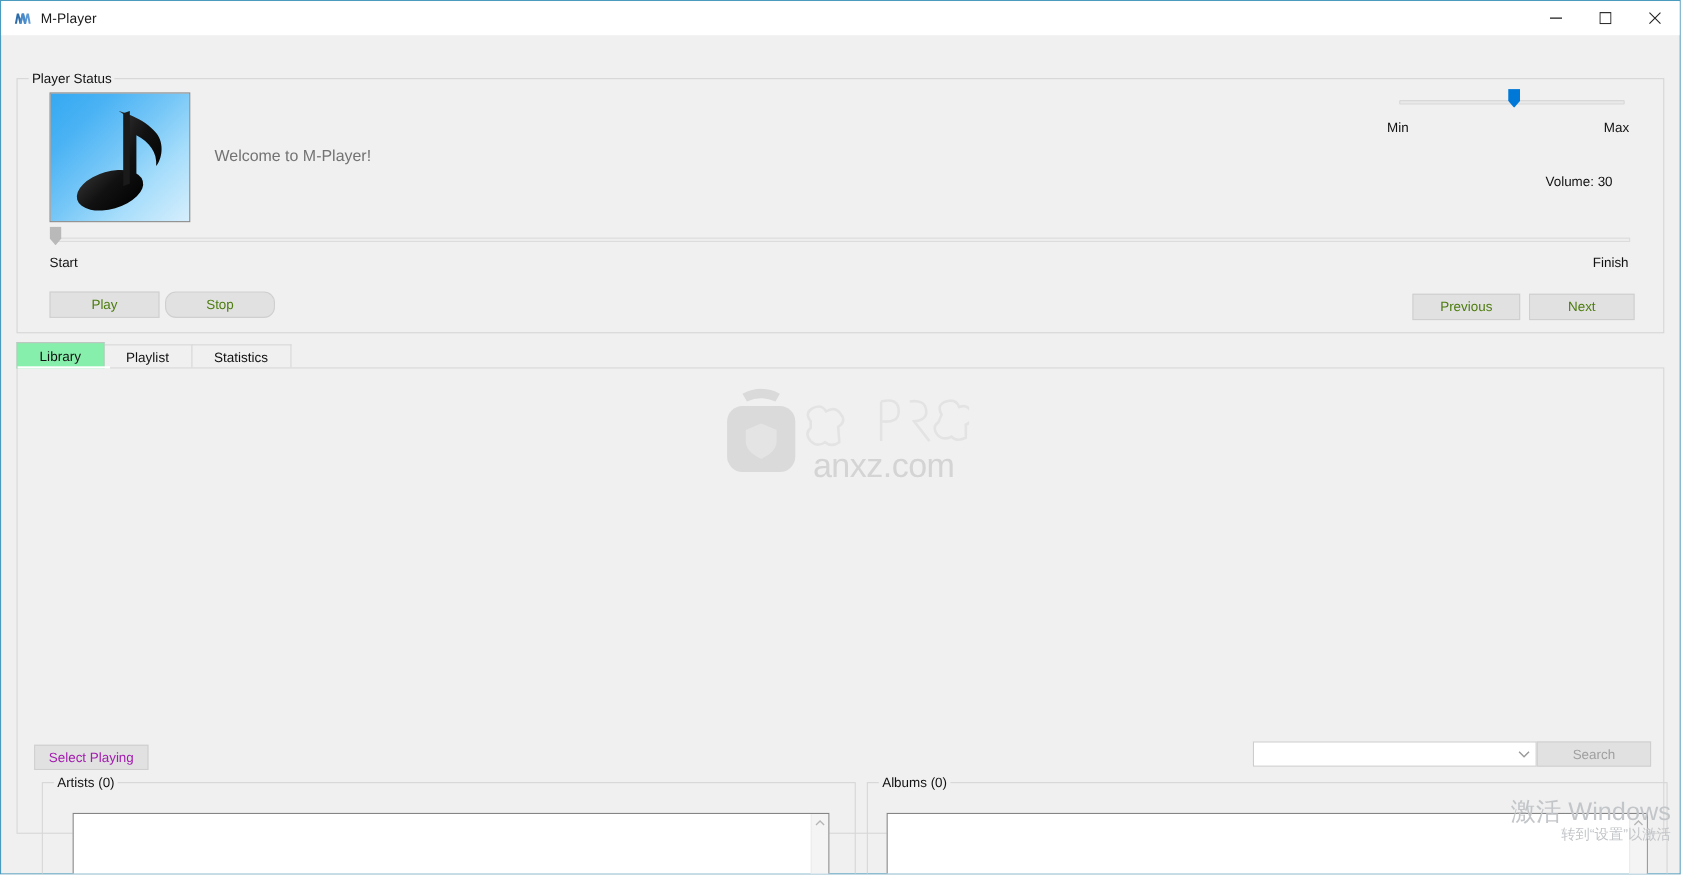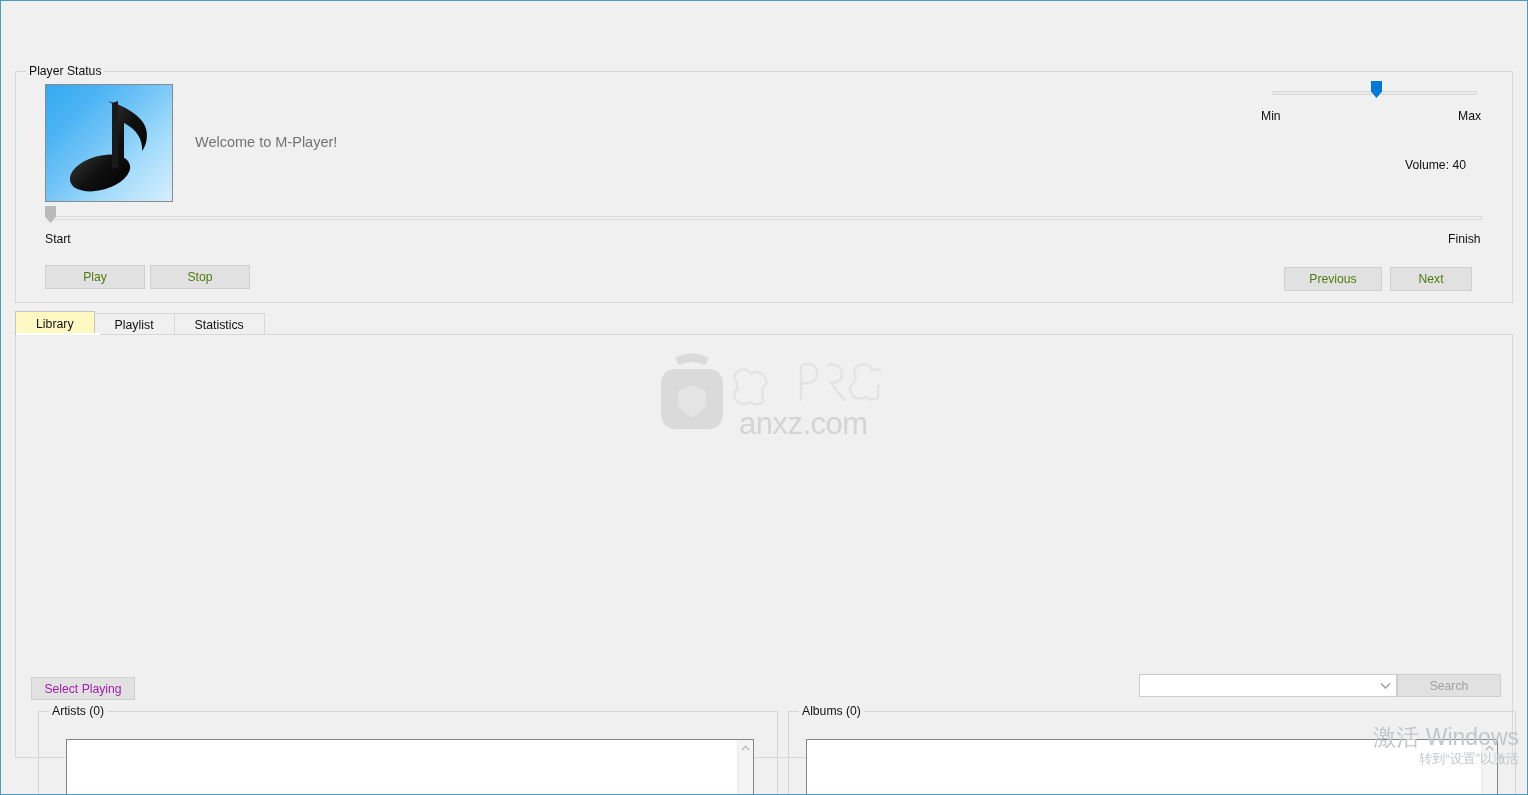--- a/index.html
+++ b/index.html
@@ -145,43 +145,43 @@
     height: 24px;
     background: #e1e1e1;
     border: 1px solid #cfcfcf;
     font-size: 12.2px;
     color: #4d7c0f;
     display: flex; align-items: center; justify-content: center;
     font-family: "Liberation Sans", sans-serif;
   }
 
   #btn-play { left: 29px; top: 193px; width: 100px; }
-  #btn-stop { left: 134px; top: 193px; width: 100px; }
+  #btn-stop { left: 134px; top: 193px; width: 100px; border-radius: 10px; }
   #btn-prev { left: 1268px; top: 195px; width: 98px; }
-  #btn-next { left: 1374px; top: 195px; width: 82px; }
+  #btn-next { left: 1374px; top: 195px; width: 96px; }
 
   
   .tabstrip {
     position: absolute; left: 14px; top: 310px;
     width: 1498px; height: 24px;
     display: flex; align-items: flex-end;
   }
   .tab {
     height: 22px;
     padding: 0 20px;
     font-size: 12.3px;
     color: #111;
     display: flex; align-items: center; justify-content: center;
     background: #f0f0f0;
     border: 1px solid #d8d8d8;
     border-bottom: none;
     margin-right: -1px;
   }
   .tab.active {
-    background: #fef9c3;
+    background: #86efac;
     height: 24px;
     border-color: #c4c4c4;
     position: relative;
     z-index: 3;
   }
 
   .tabpanel {
     position: absolute; left: 14px; top: 333px;
     width: 1498px; height: 424px;
     background: #f0f0f0;
@@ -295,20 +295,46 @@
     color: #c3c6c9;
   }
   .wm-win-1 { font-size: 23px; line-height: 26px; white-space: nowrap; }
   .wm-win-2 { font-size: 13px; line-height: 18px; white-space: nowrap; }
 </style>
 </head>
 <body>
 
 <div id="app">
 
+  <div class="titlebar">
+    <div class="title-icon">
+      <svg width="16" height="16" viewBox="0 0 16 16">
+        <path d="M1.5 12.5 L3.3 3.2 L5.2 3.2 L6.6 8.2 L8 3.2 L9.9 3.2 L11.7 12.5 L9.8 12.5 L8.8 7 L7.5 12.5 L5.7 12.5 L4.4 7 L3.4 12.5 Z" fill="#2d6ca8"></path>
+        <path d="M5.8 12.5 L7.6 3.2 L9.5 3.2 L10.9 8.2 L12.3 3.2 L14.2 3.2 L16 12.5 L14.1 12.5 L13.1 7 L11.8 12.5 L10 12.5 L8.7 7 L7.7 12.5 Z" fill="#4b8fd0" opacity="0.9"></path>
+      </svg>
+    </div>
+    <div class="title-text">M-Player</div>
+    <div class="winbtns">
+      <div class="winbtn">
+        <svg width="11" height="11" viewBox="0 0 11 11">
+            <path d="M0 5.5 H11" stroke="#1b1b1b" stroke-width="1"></path>
+          </svg>
+      </div>
+      <div class="winbtn">
+        <svg width="11" height="11" viewBox="0 0 11 11">
+            <rect x="0.5" y="0.5" width="10" height="10" fill="none" stroke="#1b1b1b" stroke-width="1"></rect>
+          </svg>
+      </div>
+      <div class="winbtn close">
+        <svg width="11" height="11" viewBox="0 0 11 11">
+            <path d="M0.5 0.5 L10.5 10.5 M10.5 0.5 L0.5 10.5" stroke="currentColor" stroke-width="1"></path>
+          </svg>
+      </div>
+    </div>
+  </div>
 
 
   <div class="groupbox" id="player-status">
     <div class="gb-title">Player Status</div>
 
     <div class="album-art">
       <svg width="128" height="118" viewBox="0 0 128 118">
         <defs>
           <linearGradient id="noteg" x1="0" y1="0" x2="1" y2="1">
             <stop offset="0%" stop-color="#333"></stop>
@@ -321,21 +347,21 @@
         <path d="M66 18 L72 16 L72 82 L66 84 Z" fill="#1a1a1a"></path>
       </svg>
     </div>
 
     <div class="welcome-text">Welcome to M-Player!</div>
 
     <div class="vol-track"></div>
     <div class="vol-thumb"></div>
     <div class="vol-min">Min</div>
     <div class="vol-max">Max</div>
-    <div class="vol-value">Volume: 40</div>
+    <div class="vol-value">Volume: 30</div>
 
     <div class="prog-track"></div>
     <div class="prog-thumb"></div>
     <div class="lbl-start">Start</div>
     <div class="lbl-finish">Finish</div>
 
     <div class="btn" id="btn-play">Play</div>
     <div class="btn" id="btn-stop">Stop</div>
     <div class="btn" id="btn-prev">Previous</div>
     <div class="btn" id="btn-next">Next</div>

